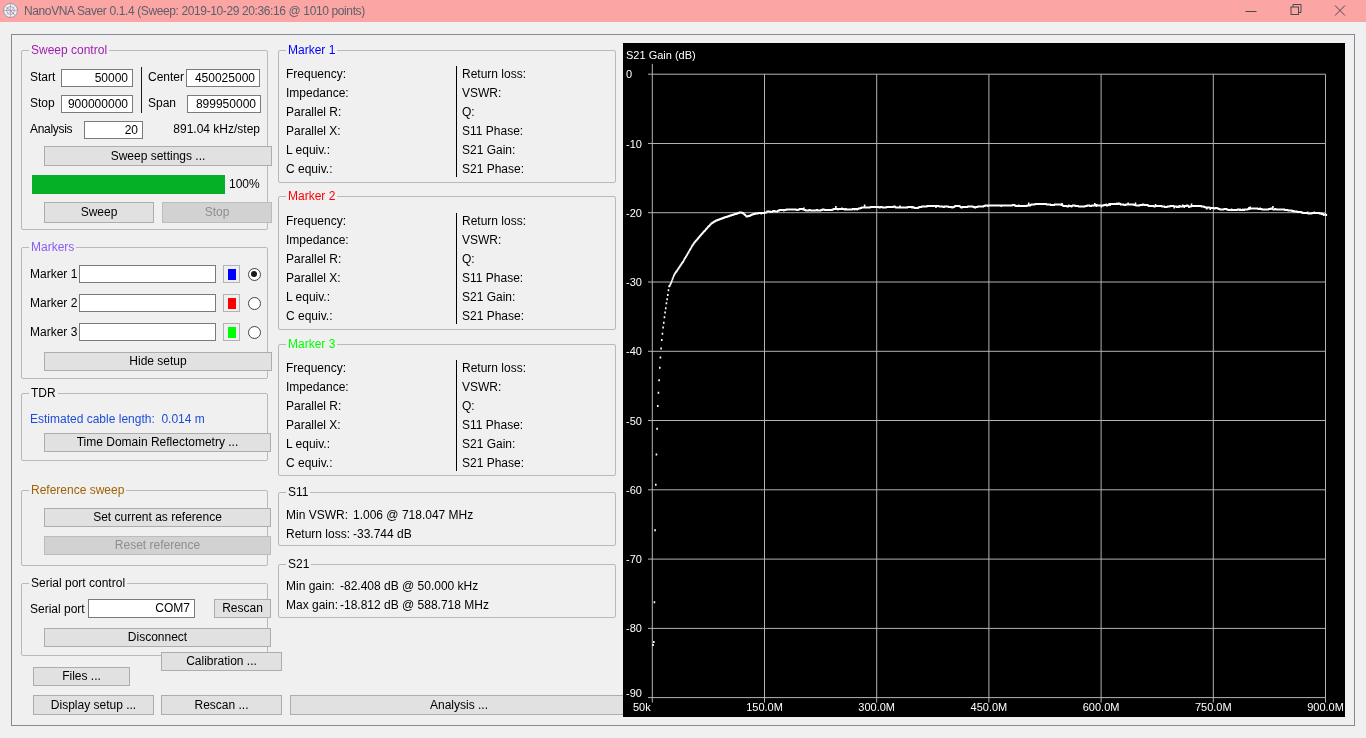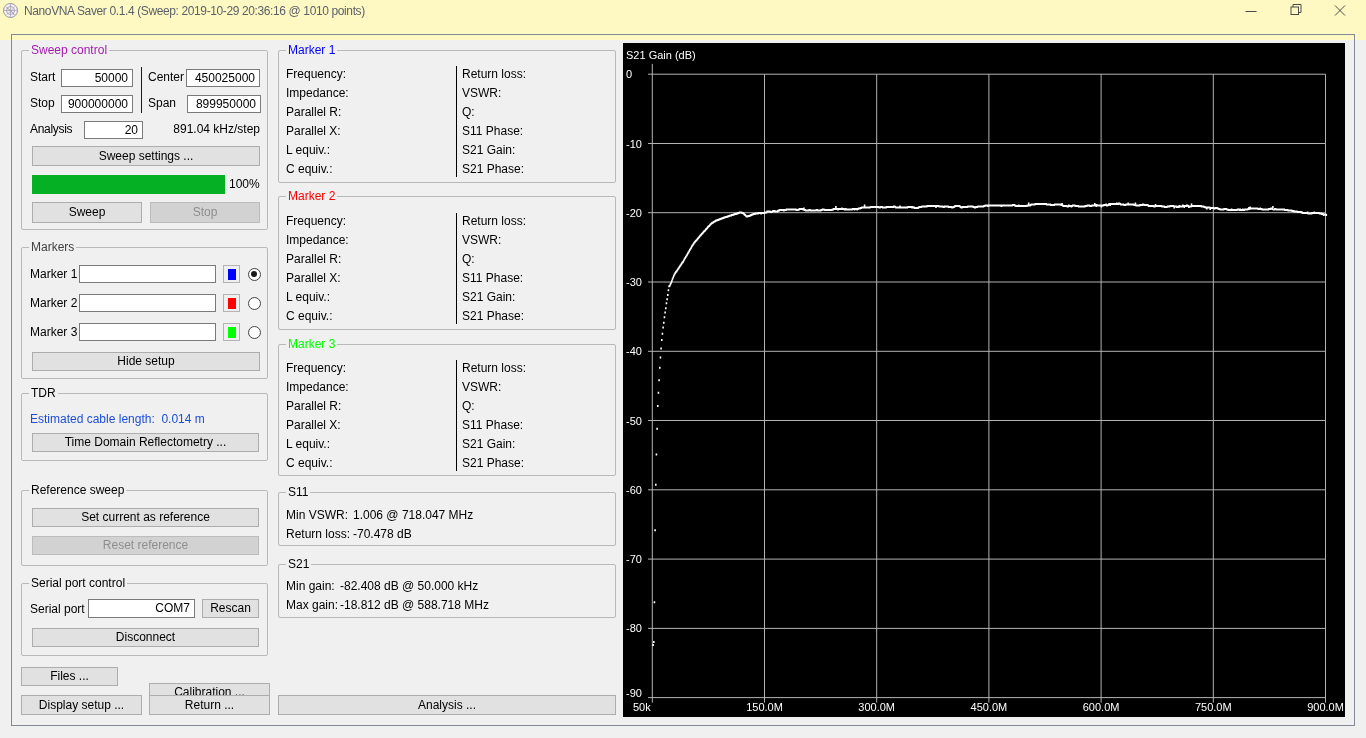--- a/index.html
+++ b/index.html
@@ -1,23 +1,23 @@
 <!DOCTYPE html>
 <html><head><meta charset="utf-8">
 <style>
 * { margin:0; padding:0; box-sizing:border-box; }
 body { width:1366px; height:738px; background:#f0f0f0; font-family:"Liberation Sans", sans-serif; font-size:12px; overflow:hidden; position:relative; }
-.titlebar { position:absolute; left:0; top:0; width:1366px; height:40px; background:#fef9c3; }
+.titlebar { position:absolute; left:0; top:0; width:1366px; height:22px; background:#fca5a5; }
 .title-text { position:absolute; left:24px; top:4px; color:#5c6169; font-size:12px; white-space:nowrap; letter-spacing:-0.38px; }
 .frame { position:absolute; left:11px; top:34px; width:1344px; height:692px; border:1px solid #828b95; }
 .grp { position:absolute; border:1px solid #b9b9b9; border-radius:2px; }
 .grplbl { position:absolute; left:7px; top:-8px; background:#f0f0f0; padding:0 2px; font-size:12px; white-space:nowrap; }
 .t { position:absolute; font-size:12px; color:#000; white-space:nowrap; line-height:18px; height:18px; }
 .inp { position:absolute; background:#fff; border:1px solid #7a7a7a; text-align:right; padding-right:4px; font-size:12px; line-height:16px; color:#000; }
-.btn { position:absolute; background:#e1e1e1; border:1px solid #adadad; text-align:center; font-size:12px; color:#000; }
+.btn { position:absolute; background:#e1e1e1; border:1px solid #adadad; text-align:center; font-size:12px; color:#000;margin-left:12px; }
 .btn.dis { background:#d2d2d2; border-color:#bcbcbc; color:#8e8e8e; }
 .swatchbtn { position:absolute; width:17px; height:18px; background:#efefef; border:1px solid #b3b3b3; }
 .swatch { position:absolute; left:4px; top:3px; width:8px; height:11px; }
 .radio { position:absolute; width:13px; height:13px; border-radius:50%; background:#fff; border:1.3px solid #454545; }
 .radiodot { position:absolute; left:2.3px; top:2.3px; width:6px; height:6px; border-radius:50%; background:#1a1a1a; }
 .chart { position:absolute; left:623px; top:43px; width:722px; height:674px; background:#000; }
 svg text { font-family:"Liberation Sans", sans-serif; }
 </style></head>
 <body>
 <div class="titlebar">
@@ -51,21 +51,21 @@
 <div style="position:absolute;left:141px;top:67px;width:1px;height:46px;background:#1a1a1a"></div>
 <div class="t" style="left:30px;top:120px;letter-spacing:-0.3px;color:#000">Analysis</div>
 <div class="inp" style="left:84px;top:121px;width:59px;height:18px">20</div>
 <div class="t" style="left:143px;top:120px;width:117px;text-align:right">891.04&nbsp;kHz/step</div>
 <div class="btn" style="left:32px;top:146px;width:228px;height:20px;line-height:18px">Sweep settings ...</div>
 <div style="position:absolute;left:32px;top:175px;width:193px;height:19px;background:#06b025"></div>
 <div class="t" style="left:229px;top:175px;;color:#000">100%</div>
 <div class="btn" style="left:32px;top:202px;width:110px;height:21px;line-height:19px">Sweep</div>
 <div class="btn dis" style="left:150px;top:202px;width:110px;height:21px;line-height:19px">Stop</div>
 <div class="grp" style="left:21px;top:247px;width:247px;height:132px">
-    <span class="grplbl" style="color:#404040">Markers</span>
+    <span class="grplbl" style="color:#8b5cf6">Markers</span>
   </div>
 <div class="t" style="left:30px;top:265px;;color:#000">Marker&nbsp;1</div>
 <div class="inp" style="left:79px;top:265px;width:137px;height:18px"></div>
 <div class="swatchbtn" style="left:223px;top:265px">
     <div class="swatch" style="background:#0000ff"></div>
   </div>
 <div class="radio" style="left:248px;top:267.5px">
     <div class="radiodot"></div>
   </div>
 <div class="t" style="left:30px;top:294px;;color:#000">Marker&nbsp;2</div>
@@ -80,35 +80,35 @@
     <div class="swatch" style="background:#00ff00"></div>
   </div>
 <div class="radio" style="left:248px;top:325.5px"></div>
 <div class="btn" style="left:32px;top:352px;width:228px;height:19px;line-height:17px">Hide setup</div>
 <div class="grp" style="left:21px;top:393px;width:247px;height:68px">
     <span class="grplbl" style="color:#000">TDR</span>
   </div>
 <div class="t" style="left:30px;top:410px;;color:#1d4ed8">Estimated cable length:&nbsp; 0.014&nbsp;m</div>
 <div class="btn" style="left:32px;top:433px;width:227px;height:19px;line-height:17px">Time Domain Reflectometry ...</div>
 <div class="grp" style="left:21px;top:490px;width:247px;height:76px">
-    <span class="grplbl" style="color:#000000">Reference sweep</span>
+    <span class="grplbl" style="color:#a16207">Reference sweep</span>
   </div>
 <div class="btn" style="left:32px;top:508px;width:227px;height:19px;line-height:17px">Set current as reference</div>
 <div class="btn dis" style="left:32px;top:536px;width:227px;height:19px;line-height:17px">Reset reference</div>
 <div class="grp" style="left:21px;top:583px;width:247px;height:73px">
     <span class="grplbl" style="color:#000">Serial port control</span>
   </div>
 <div class="t" style="left:30px;top:600px;;color:#000">Serial port</div>
 <div class="inp" style="left:88px;top:599px;width:107px;height:19px">COM7</div>
 <div class="btn" style="left:202px;top:599px;width:57px;height:19px;line-height:17px">Rescan</div>
 <div class="btn" style="left:32px;top:628px;width:227px;height:19px;line-height:17px">Disconnect</div>
 <div class="btn" style="left:21px;top:667px;width:97px;height:19px;line-height:17px">Files ...</div>
-<div class="btn" style="left:149px;top:683px;width:121px;height:19px;line-height:17px">Calibration ...</div>
+<div class="btn" style="left:149px;top:652px;width:121px;height:19px;line-height:17px">Calibration ...</div>
 <div class="btn" style="left:21px;top:695px;width:121px;height:20px;line-height:18px">Display setup ...</div>
-<div class="btn" style="left:149px;top:695px;width:121px;height:20px;line-height:18px">Return ...</div>
+<div class="btn" style="left:149px;top:695px;width:121px;height:20px;line-height:18px">Rescan ...</div>
 <div class="grp" style="left:278px;top:50px;width:338px;height:133px">
     <span class="grplbl" style="color:#0000ff">Marker 1</span>
   </div>
 <div class="t" style="left:286px;top:65px;;color:#000">Frequency:</div>
 <div class="t" style="left:462px;top:65px;;color:#000">Return loss:</div>
 <div class="t" style="left:286px;top:84px;;color:#000">Impedance:</div>
 <div class="t" style="left:462px;top:84px;;color:#000">VSWR:</div>
 <div class="t" style="left:286px;top:103px;;color:#000">Parallel R:</div>
 <div class="t" style="left:462px;top:103px;;color:#000">Q:</div>
 <div class="t" style="left:286px;top:122px;;color:#000">Parallel X:</div>
@@ -149,21 +149,21 @@
 <div class="t" style="left:462px;top:435px;;color:#000">S21 Gain:</div>
 <div class="t" style="left:286px;top:454px;;color:#000">C equiv.:</div>
 <div class="t" style="left:462px;top:454px;;color:#000">S21 Phase:</div>
 <div style="position:absolute;left:456px;top:360px;width:1px;height:111px;background:#000"></div>
 <div class="grp" style="left:278px;top:492px;width:338px;height:54px">
     <span class="grplbl" style="color:#000">S11</span>
   </div>
 <div class="t" style="left:286px;top:506px;;color:#000">Min VSWR:</div>
 <div class="t" style="left:353px;top:506px;;color:#000">1.006 @ 718.047&nbsp;MHz</div>
 <div class="t" style="left:286px;top:525px;;color:#000">Return loss:</div>
-<div class="t" style="left:353px;top:525px;;color:#000">-70.478 dB</div>
+<div class="t" style="left:353px;top:525px;;color:#000">-33.744 dB</div>
 <div class="grp" style="left:278px;top:564px;width:338px;height:54px">
     <span class="grplbl" style="color:#000">S21</span>
   </div>
 <div class="t" style="left:286px;top:577px;;color:#000">Min gain:</div>
 <div class="t" style="left:340px;top:577px;;color:#000">-82.408 dB @ 50.000 kHz</div>
 <div class="t" style="left:286px;top:596px;;color:#000">Max gain:</div>
 <div class="t" style="left:340px;top:596px;;color:#000">-18.812 dB @ 588.718&nbsp;MHz</div>
 <div class="btn" style="left:278px;top:695px;width:338px;height:20px;line-height:18px">Analysis ...</div>
 <div class="chart">
 <svg width="722" height="674" viewBox="623 43 722 674" style="position:absolute;left:0;top:0">

